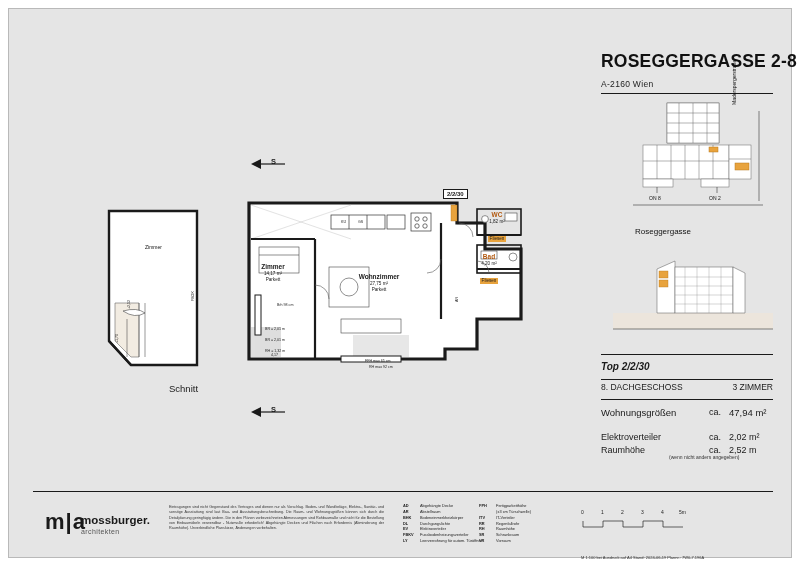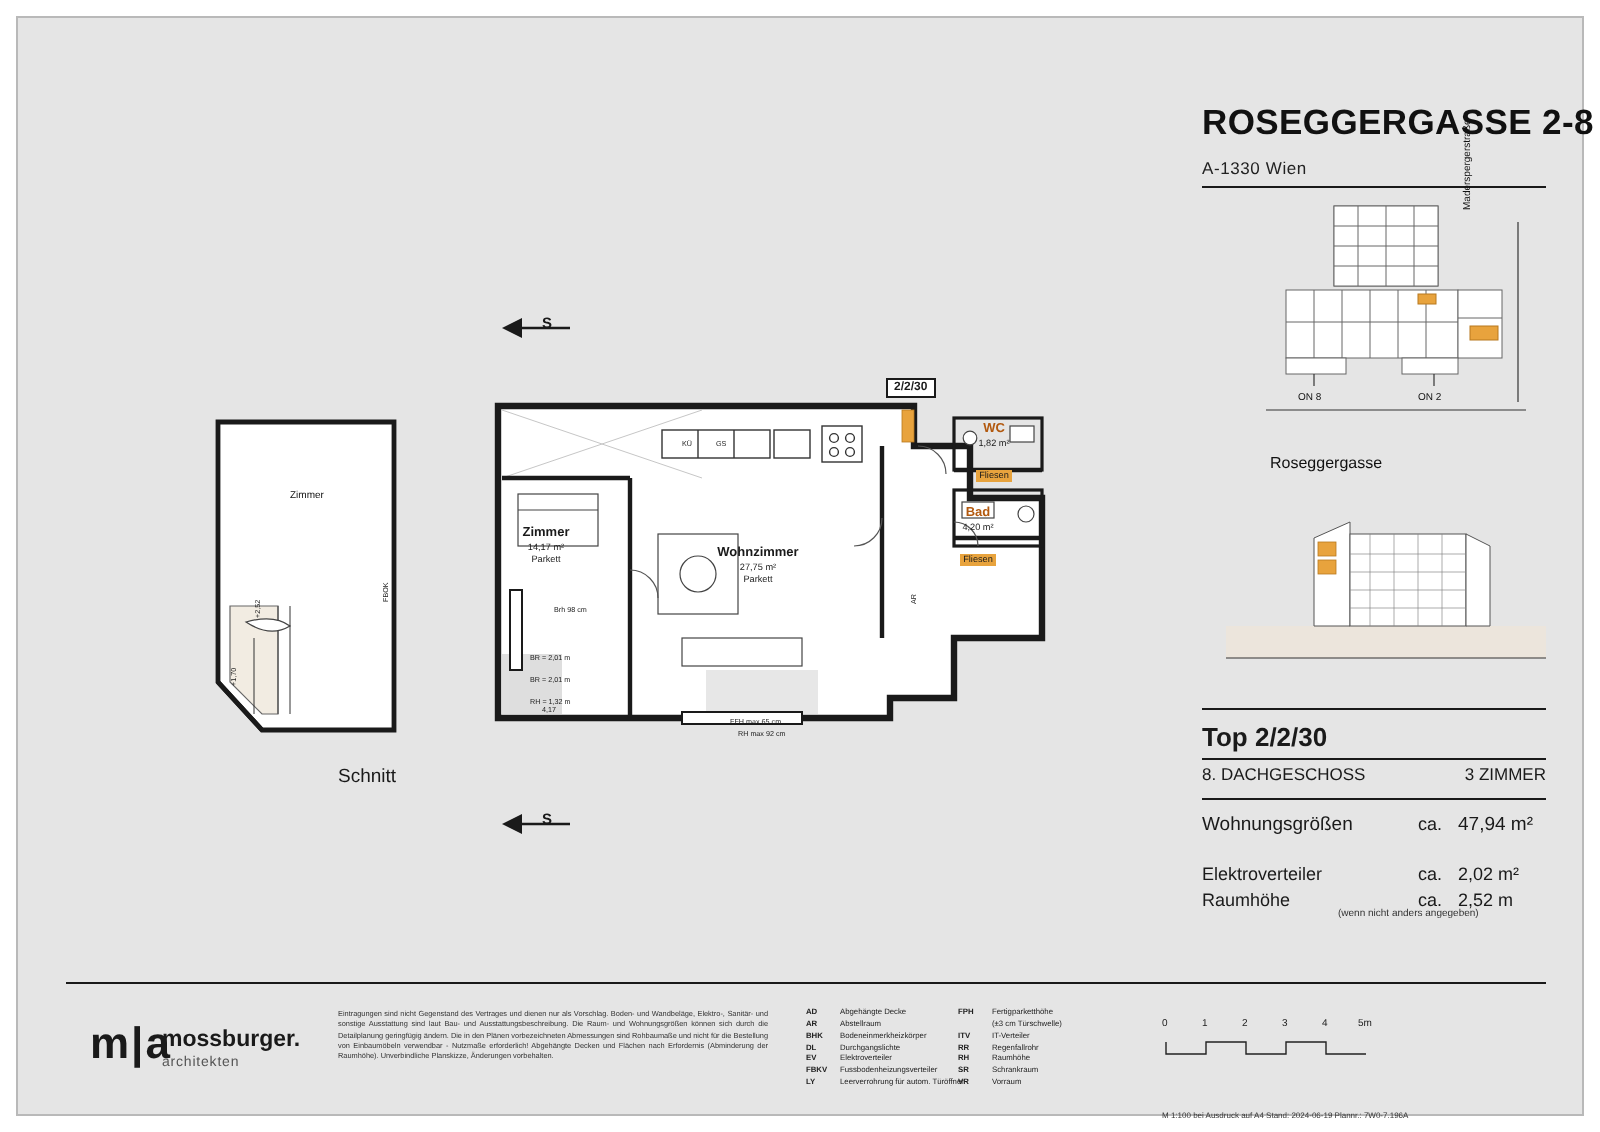--- a/index.html
+++ b/index.html
@@ -41,21 +41,21 @@
     position:absolute;left:626px;top:218px;font-size:8px;color:#111;text-align:right;
   }
 
   
   .elev{
     position:absolute;left:604px;top:248px;width:160px;height:80px;
   }
 
   
   .rule-mid{position:absolute;left:592px;top:345px;width:172px;height:1px;background:#1a1a1a;}
-  .top-title{position:absolute;left:592px;top:352px;font-size:13px;font-weight:bold;}
+  .top-title{position:absolute;left:592px;top:352px;font-size:10px;font-weight:bold;font-style:italic;}
   .rule-mid2{position:absolute;left:592px;top:370px;width:172px;height:1px;background:#1a1a1a;}
   .floor-line{position:absolute;left:592px;top:373px;width:172px;font-size:8.5px;}
   .floor-line .l{float:left;}
   .floor-line .r{float:right;}
   .rule-mid3{position:absolute;left:592px;top:390px;width:172px;height:1px;background:#1a1a1a;}
 
   .area-row{position:absolute;width:172px;left:592px;font-size:9px;}
   .area-row .lbl{position:absolute;left:0;}
   .area-row .ca{position:absolute;left:108px;}
   .area-row .val{position:absolute;left:128px;width:44px;text-align:left;}
@@ -107,21 +107,21 @@
   .tiny{font-size:3.6px;color:#222;}
   .tiny-rot{font-size:3.6px;color:#222;transform-origin:0 0;}
   .sec-letter{font-size:7.5px;font-weight:bold;}
 </style>
 </head>
 <body>
 
 <div class="sheet">
 
   <div class="title-main">ROSEGGERGASSE 2-8</div>
-  <div class="title-sub">A-1330 Wien</div>
+  <div class="title-sub">A-2160 Wien</div>
   <div class="rule-top"></div>
 
   <div class="siteplan">
     <svg width="160" height="116" viewBox="0 0 160 116">
       <g stroke="#666" stroke-width="0.5" fill="#fff">
         <rect x="54" y="2" width="52" height="40"></rect>
         <rect x="54" y="2" width="52" height="40"></rect>
         <line x1="54" y1="12" x2="106" y2="12"></line>
         <line x1="54" y1="22" x2="106" y2="22"></line>
         <line x1="54" y1="32" x2="106" y2="32"></line>

